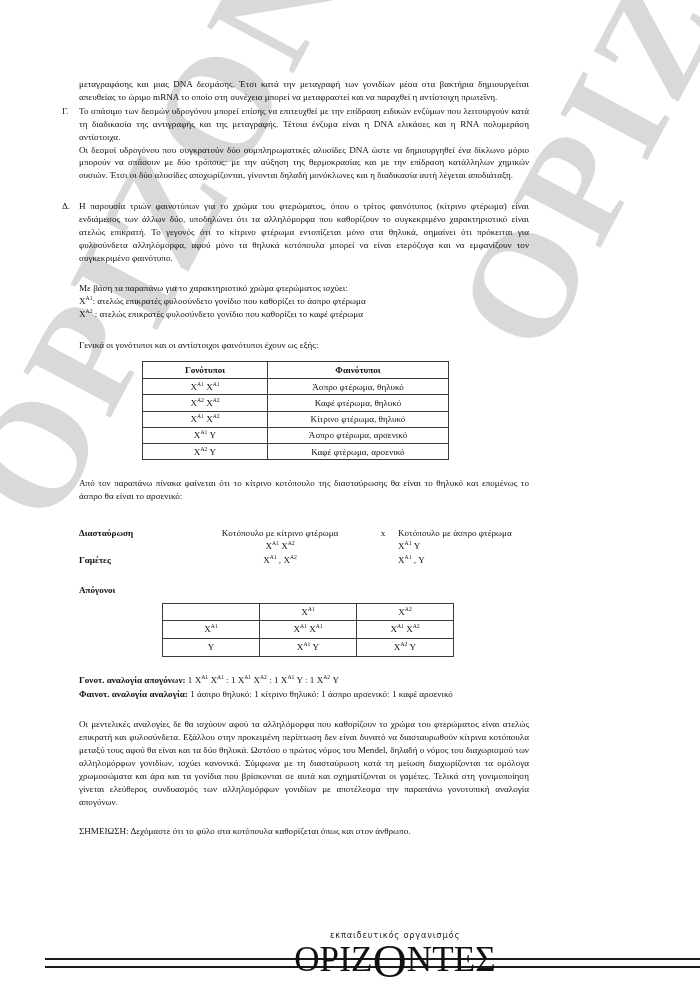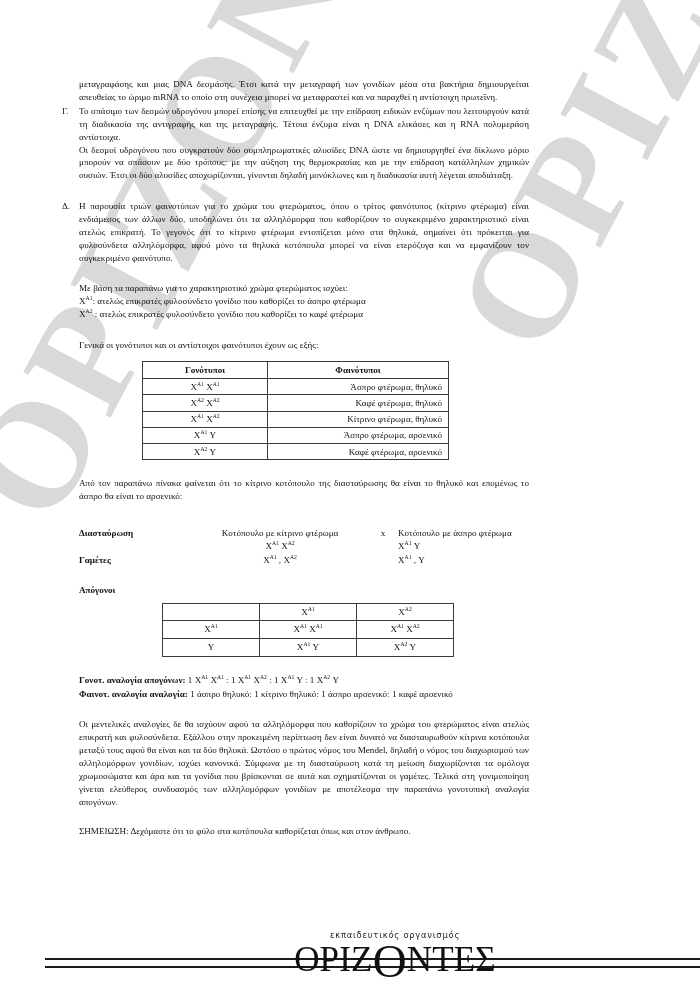--- a/index.html
+++ b/index.html
@@ -116,21 +116,21 @@
     text-align: center;
     padding: 1.5px 6px;
     line-height: 1.35;
     font-weight: normal;
   }
   table.geno th {
     font-weight: bold;
     padding: 2px 16px;
   }
   table.geno td.col-g { width: 92px; }
-  table.geno td.col-p { width: 148px; text-align: right; }
+  table.geno td.col-p { width: 148px; }
   table.geno th.col-g { width: 92px; }
   table.geno th.col-p { width: 148px; }
 
   
   .cross-grid {
     margin-top: 12px;
     font-size: 9.1px;
   }
   .cross-row {
     display: flex;

